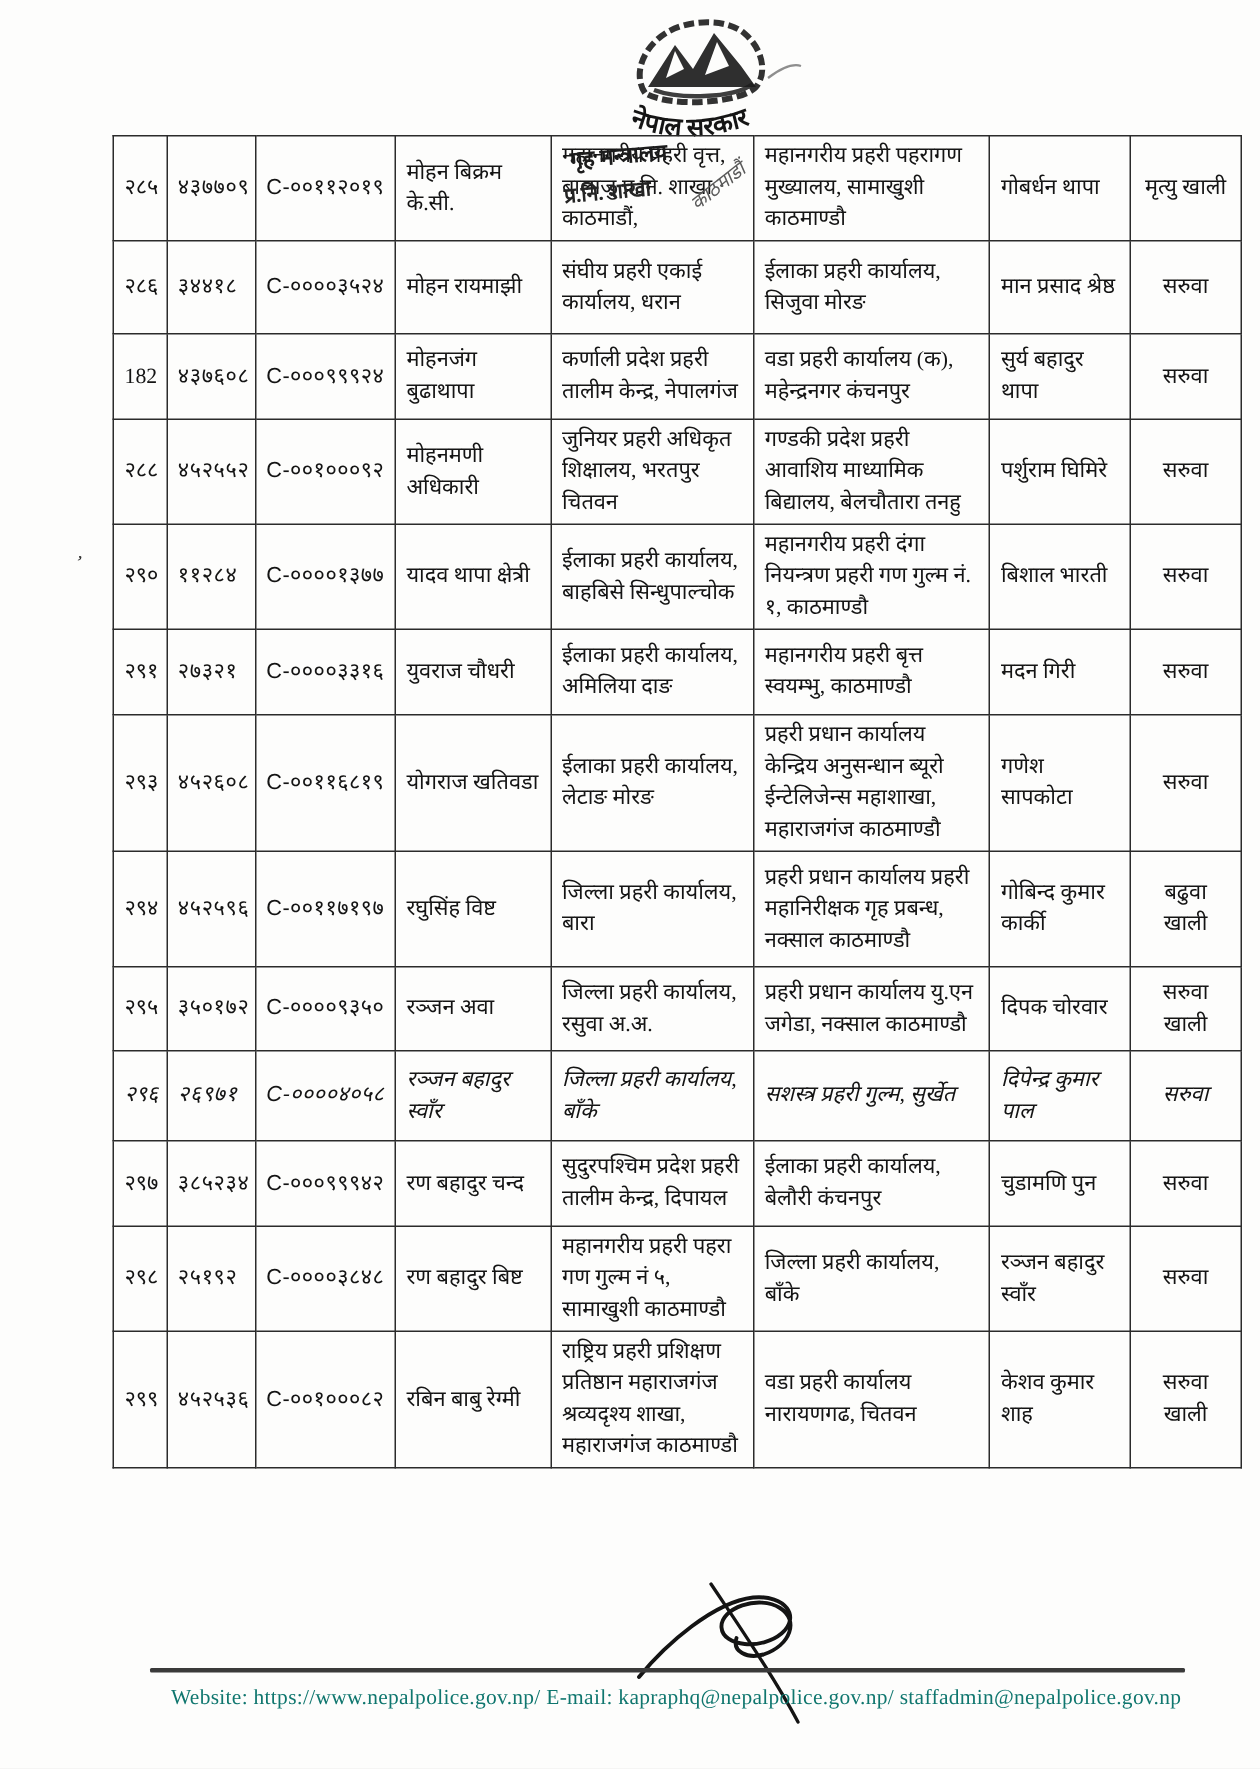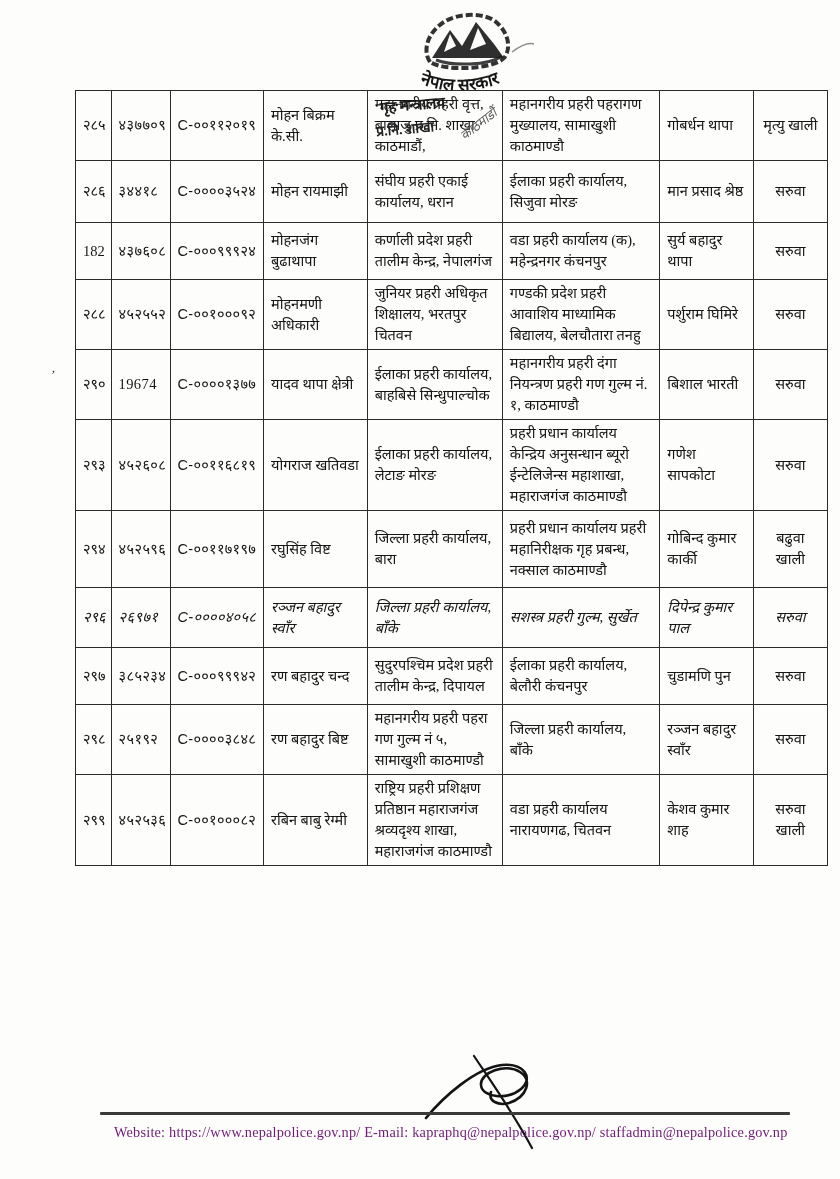--- a/index.html
+++ b/index.html
@@ -21,21 +21,21 @@
   .stamp-overlay { position:absolute; left:2px; top:2px; width:100%; height:100%; pointer-events:none; transform:rotate(-5deg); }
   .stamp-overlay .ov1 { font-weight:bold; font-size:15px; color:#1c1c1c; margin-left:12px; }
   .stamp-overlay .ov2 { font-weight:bold; font-size:14px; color:#242424; margin-left:6px; margin-top:2px; }
   .stamp-overlay .ov3 { position:absolute; right:4px; top:26px; transform:rotate(-33deg); font-size:13px; color:#5a5a5a; font-style:italic; }
 
   .emblem { position:absolute; left:392px; top:6px; }
   .margin-mark { position:absolute; left:52px; top:360px; font-size:13px; color:#333; transform:rotate(12deg); }
 
   .signature { position:absolute; left:418px; top:1052px; }
   .footer-rule { position:absolute; left:100px; top:1112px; width:690px; height:2.5px; background:#3a3a3a; border-radius:1px; }
-  .footer-text { position:absolute; left:114px; top:1124px; width:680px; font-size:14.3px; color:#701a75; letter-spacing:.2px; white-space:nowrap; }
+  .footer-text { position:absolute; left:114px; top:1124px; width:680px; font-size:14.3px; color:#0f766e; letter-spacing:.2px; white-space:nowrap; }
 </style>
 </head>
 <body>
 
 <div class="page">
 
   <div class="emblem">
     <svg width="160" height="96" viewBox="0 0 160 96">
       <path d="M38,56 C30,44 36,26 52,16 C66,7 92,6 104,16 C116,26 120,42 112,52 C102,63 54,66 38,56 Z" fill="none" stroke="#1c1c1c" stroke-width="4" stroke-linejoin="round" stroke-dasharray="7 3" opacity="0.9"></path>
       <path d="M40,52 L58,24 L70,40 L84,16 L102,38 L112,52 Z" fill="#1d1d1d" opacity="0.92"></path>
@@ -92,26 +92,36 @@
           <td class="c-num">४५२५५२</td>
           <td class="c-id">C-००१०००९२</td>
           <td class="c-name">मोहनमणी अधिकारी</td>
           <td class="c-from">जुनियर प्रहरी अधिकृत शिक्षालय, भरतपुर चितवन</td>
           <td class="c-to">गण्डकी प्रदेश प्रहरी आवाशिय माध्यामिक बिद्यालय, बेलचौतारा तनहु</td>
           <td class="c-repl">पर्शुराम घिमिरे</td>
           <td class="c-status">सरुवा</td>
         </tr>
         <tr style="height: 68px;">
           <td class="c-sn">२९०</td>
-          <td class="c-num">19674</td>
+          <td class="c-num">११२८४</td>
           <td class="c-id">C-००००१३७७</td>
           <td class="c-name">यादव थापा क्षेत्री</td>
           <td class="c-from">ईलाका प्रहरी कार्यालय, बाहबिसे सिन्धुपाल्चोक</td>
           <td class="c-to">महानगरीय प्रहरी दंगा नियन्त्रण प्रहरी गण गुल्म नं. १, काठमाण्डौ</td>
           <td class="c-repl">बिशाल भारती</td>
+          <td class="c-status">सरुवा</td>
+        </tr>
+        <tr style="height: 57px;">
+          <td class="c-sn">२९१</td>
+          <td class="c-num">२७३२१</td>
+          <td class="c-id">C-००००३३१६</td>
+          <td class="c-name">युवराज चौधरी</td>
+          <td class="c-from">ईलाका प्रहरी कार्यालय, अमिलिया दाङ</td>
+          <td class="c-to">महानगरीय प्रहरी बृत्त स्वयम्भु, काठमाण्डौ</td>
+          <td class="c-repl">मदन गिरी</td>
           <td class="c-status">सरुवा</td>
         </tr>
         <tr style="height: 78px;">
           <td class="c-sn">२९३</td>
           <td class="c-num">४५२६०८</td>
           <td class="c-id">C-००११६८१९</td>
           <td class="c-name">योगराज खतिवडा</td>
           <td class="c-from">ईलाका प्रहरी कार्यालय, लेटाङ मोरङ</td>
           <td class="c-to">प्रहरी प्रधान कार्यालय केन्द्रिय अनुसन्धान ब्यूरो ईन्टेलिजेन्स महाशाखा, महाराजगंज काठमाण्डौ</td>
           <td class="c-repl">गणेश सापकोटा</td>
@@ -120,20 +130,30 @@
         <tr style="height: 77px;">
           <td class="c-sn">२९४</td>
           <td class="c-num">४५२५९६</td>
           <td class="c-id">C-००११७१९७</td>
           <td class="c-name">रघुसिंह विष्ट</td>
           <td class="c-from">जिल्ला प्रहरी कार्यालय, बारा</td>
           <td class="c-to">प्रहरी प्रधान कार्यालय प्रहरी महानिरीक्षक गृह प्रबन्ध, नक्साल काठमाण्डौ</td>
           <td class="c-repl">गोबिन्द कुमार कार्की</td>
           <td class="c-status">बढुवा खाली</td>
         </tr>
+        <tr style="height: 56px;">
+          <td class="c-sn">२९५</td>
+          <td class="c-num">३५०१७२</td>
+          <td class="c-id">C-००००९३५०</td>
+          <td class="c-name">रञ्जन अवा</td>
+          <td class="c-from">जिल्ला प्रहरी कार्यालय, रसुवा अ.अ.</td>
+          <td class="c-to">प्रहरी प्रधान कार्यालय यु.एन जगेडा, नक्साल काठमाण्डौ</td>
+          <td class="c-repl">दिपक चोरवार</td>
+          <td class="c-status">सरुवा खाली</td>
+        </tr>
         <tr style="height: 60px; font-style: italic;">
           <td class="c-sn">२९६</td>
           <td class="c-num">२६९७१</td>
           <td class="c-id">C-००००४०५८</td>
           <td class="c-name">रञ्जन बहादुर स्वाँर</td>
           <td class="c-from">जिल्ला प्रहरी कार्यालय, बाँके</td>
           <td class="c-to">सशस्त्र प्रहरी गुल्म, सुर्खेत</td>
           <td class="c-repl">दिपेन्द्र कुमार पाल</td>
           <td class="c-status">सरुवा</td>
         </tr>

